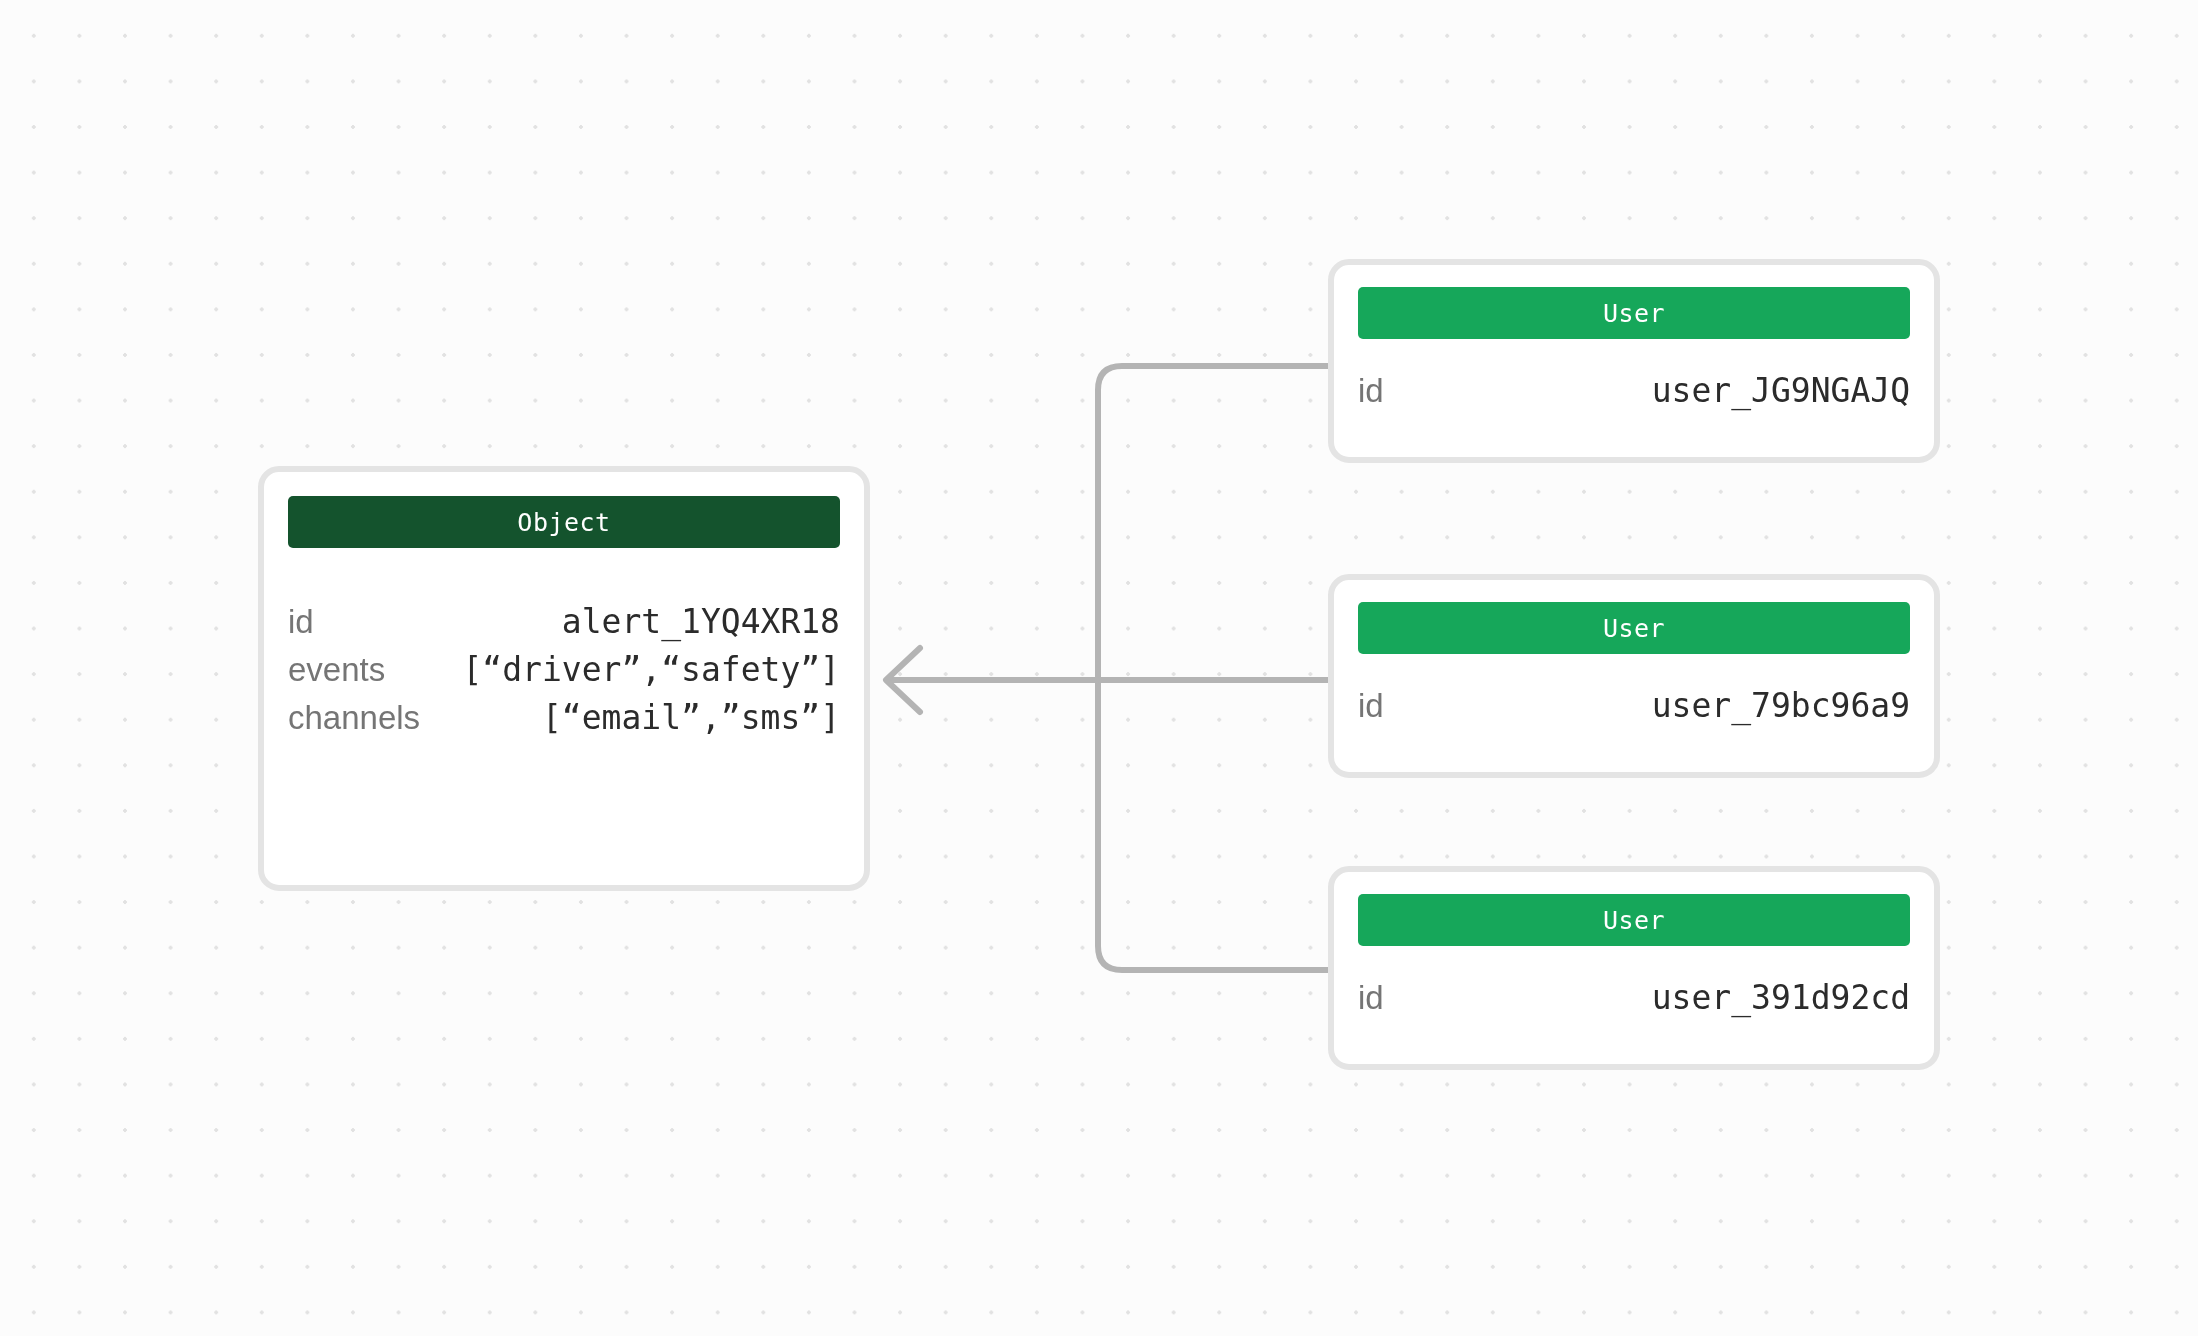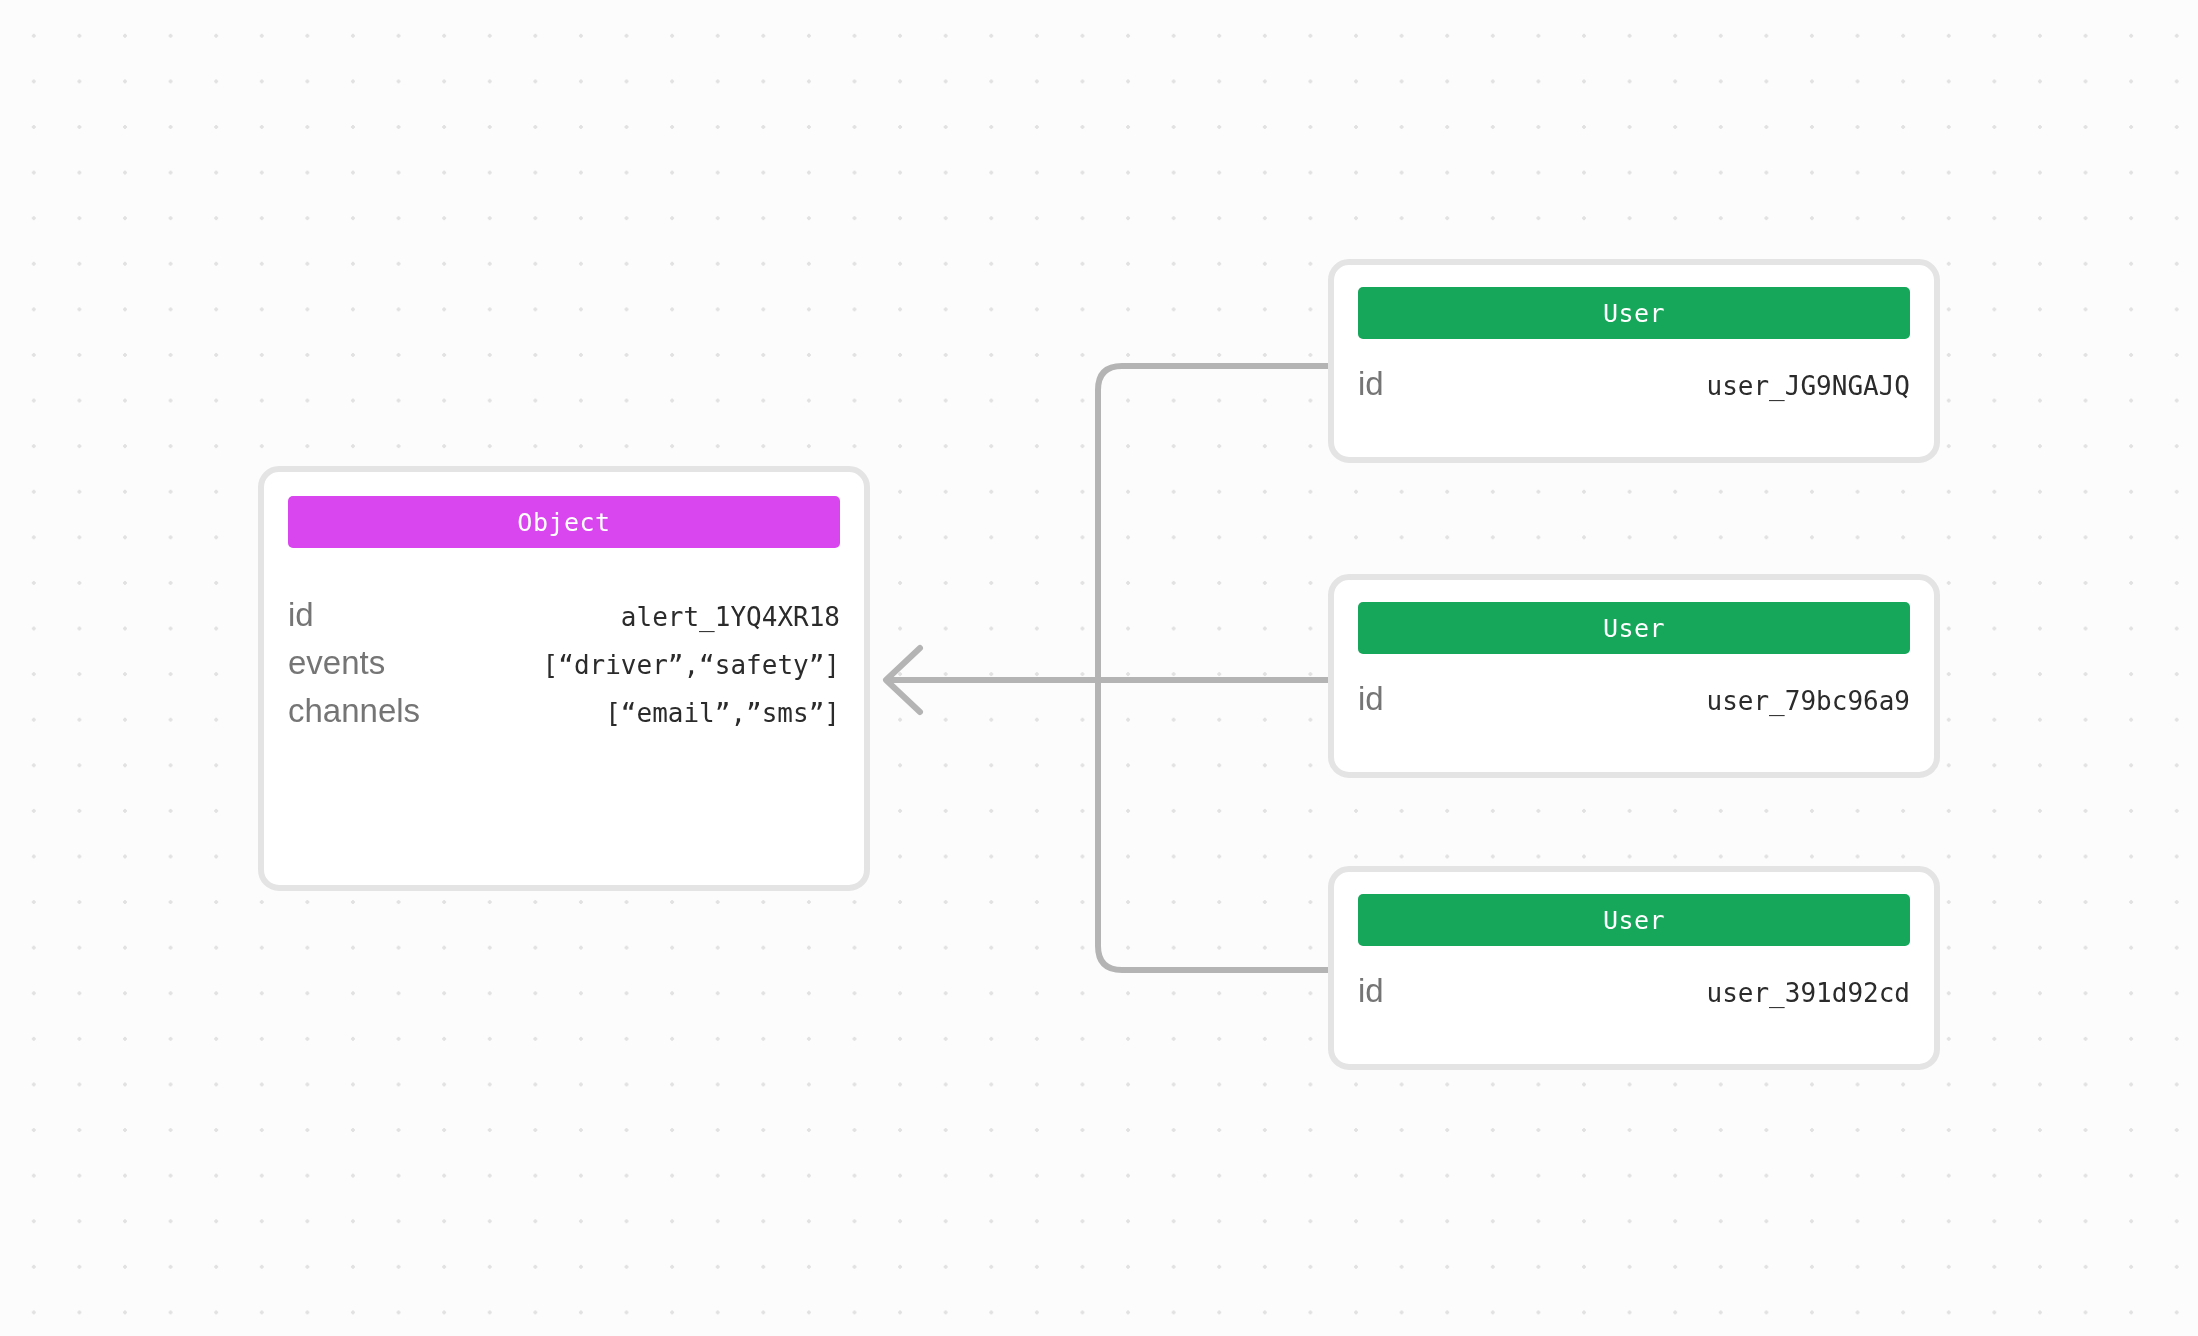--- a/index.html
+++ b/index.html
@@ -52,21 +52,21 @@
     border-radius: 5px;
     display: flex;
     align-items: center;
     justify-content: center;
     font-family: "DejaVu Sans Mono", "Liberation Mono", monospace;
     font-size: 25px;
     letter-spacing: 0.5px;
     color: #ffffff;
   }
 
-  .node-header.blue  { background: #d946ef; }
+  .node-header.blue  { background: #14532d; }
   .node-header.green { background: #16a75a; }
 
   .rows {
     position: absolute;
     left: 24px;
     right: 24px;
   }
 
   .row {
     display: flex;
@@ -77,21 +77,21 @@
 
   .row-key {
     font-family: "Liberation Sans", sans-serif;
     font-size: 33px;
     color: #757575;
     white-space: nowrap;
   }
 
   .row-val {
     font-family: "DejaVu Sans Mono", "Liberation Mono", monospace;
-    font-size: 26px;
+    font-size: 33px;
     color: #2b2b2b;
     white-space: pre;
     text-align: left;
     margin-top: 8px;
   }
 
   .row-gap { height: 22px; }
 
   
   #node-object {

